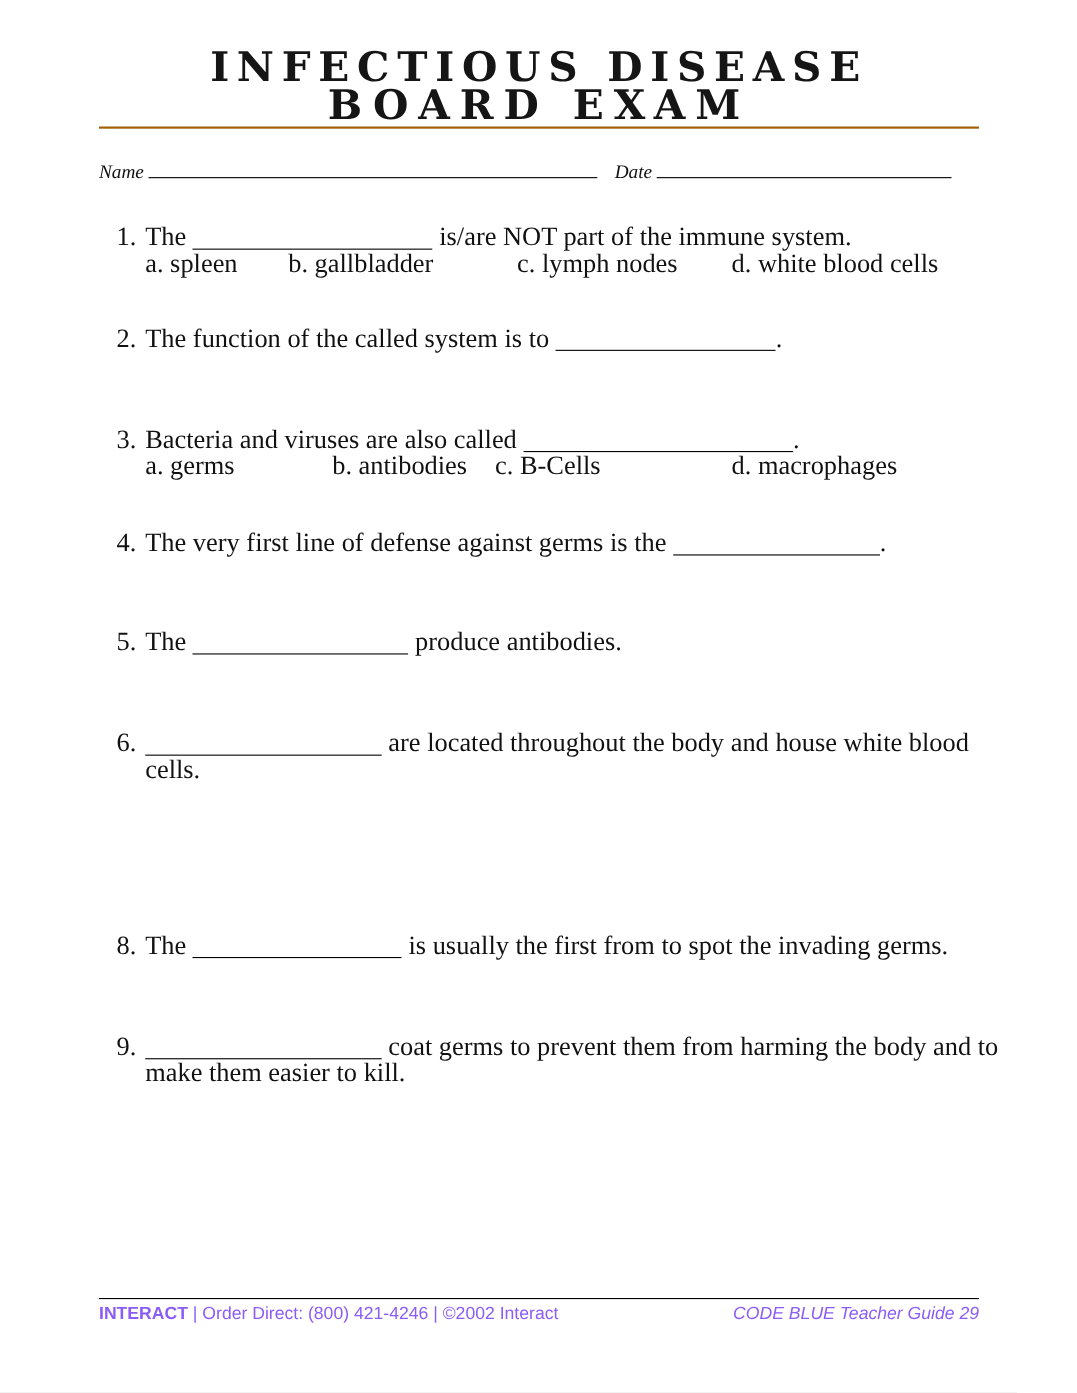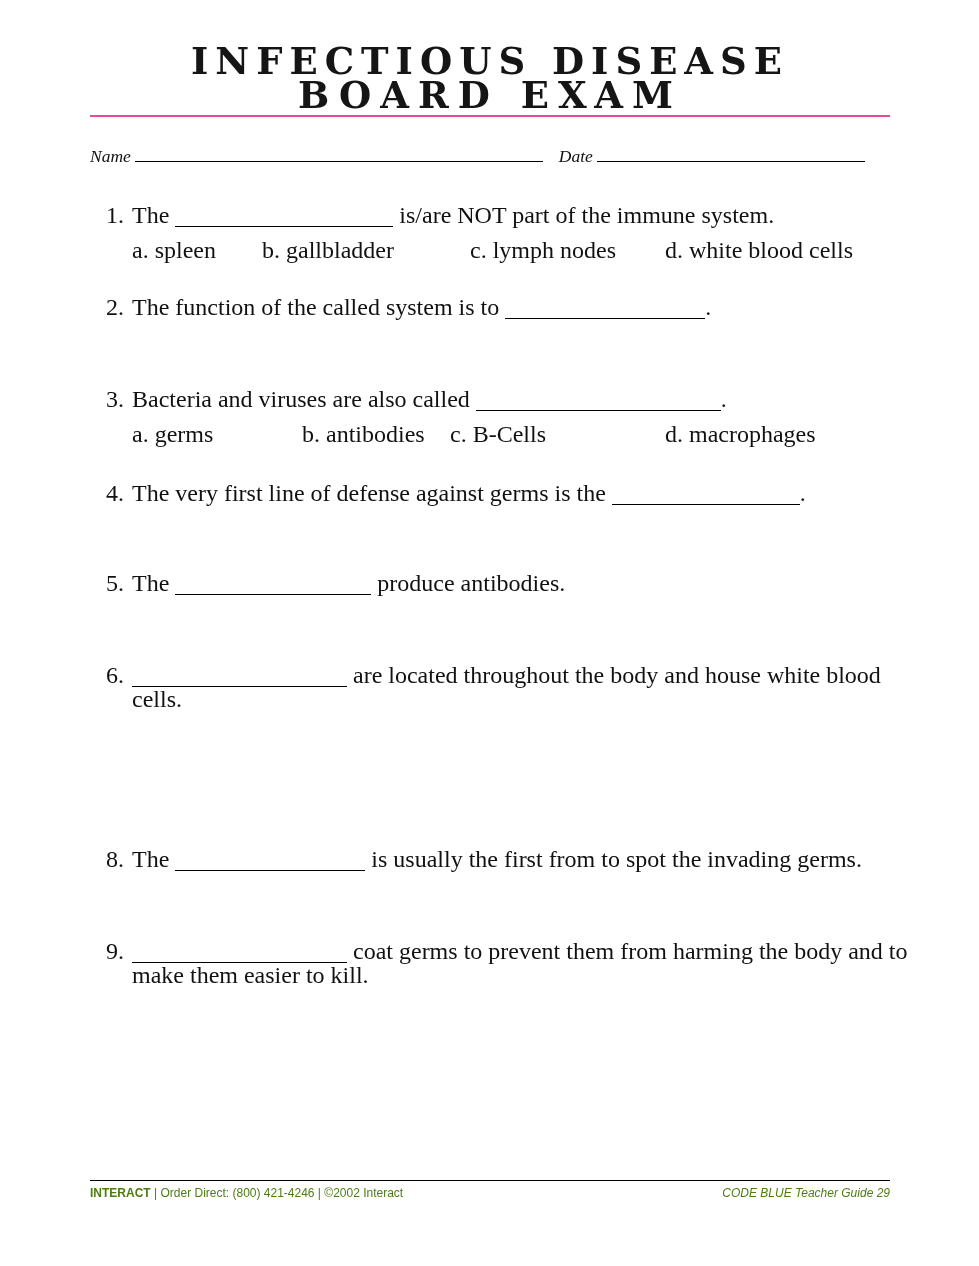--- a/index.html
+++ b/index.html
@@ -11,21 +11,21 @@
     font-family:"Liberation Serif", serif;
     color:#111;
     overflow:hidden;
   }
   .content{position:absolute;left:90px;width:800px;}
 
   
   .title-block{
     top:44px;
     text-align:center;
-    border-bottom:2px solid #ec4899;
+    border-bottom:2px solid #a16207;
     padding-bottom:3px;
   }
   .title-line{
     font-family:"DejaVu Serif", serif;
     font-weight:bold;
     font-size:37px;
     line-height:34px;
     letter-spacing:7px;
     color:#151515;
   }
@@ -55,40 +55,39 @@
   }
   .qnum{
     display:inline-block;
     width:34px;
     margin-left:-42px;
     margin-right:8px;
     text-align:right;
   }
   .choices{
     display:flex;
-    margin-top:11px;
   }
   .q1{top:202px;} .q2{top:294px;} .q3{top:386px;} .q4{top:480px;}
   .q5{top:570px;} .q6{top:662px;} .q7{top:754px;} .q8{top:846px;}
   .q9{top:938px;} .q10{top:1052px;}
 
   
   .footer-rule{
     position:absolute;
     left:90px;right:89px;top:1180px;
     border-top:1.5px solid #000;
   }
   .footer{
     position:absolute;
     left:90px;right:89px;top:1186px;
     font-family:"Liberation Sans", sans-serif;
-    font-size:12px;
+    font-size:16px;
     display:flex;
     justify-content:space-between;
-    color:#4d7c0f;
+    color:#8b5cf6;
   }
   .footer .brand{font-weight:bold;}
   .footer .right{font-style:italic;}
 </style>
 </head>
 <body>
 
 <div class="page">
 
   <div class="content title-block">

